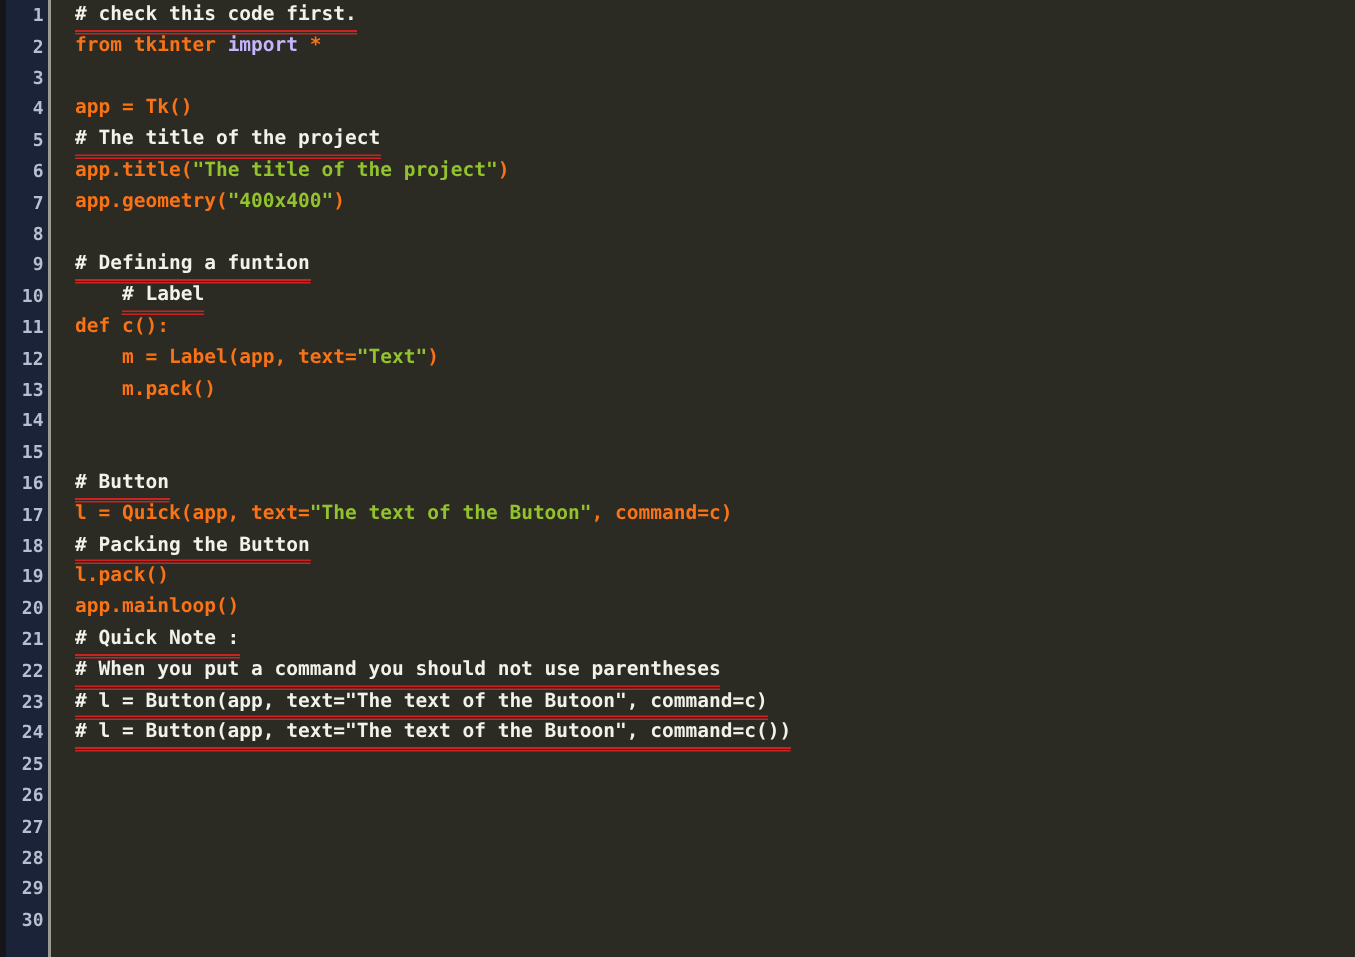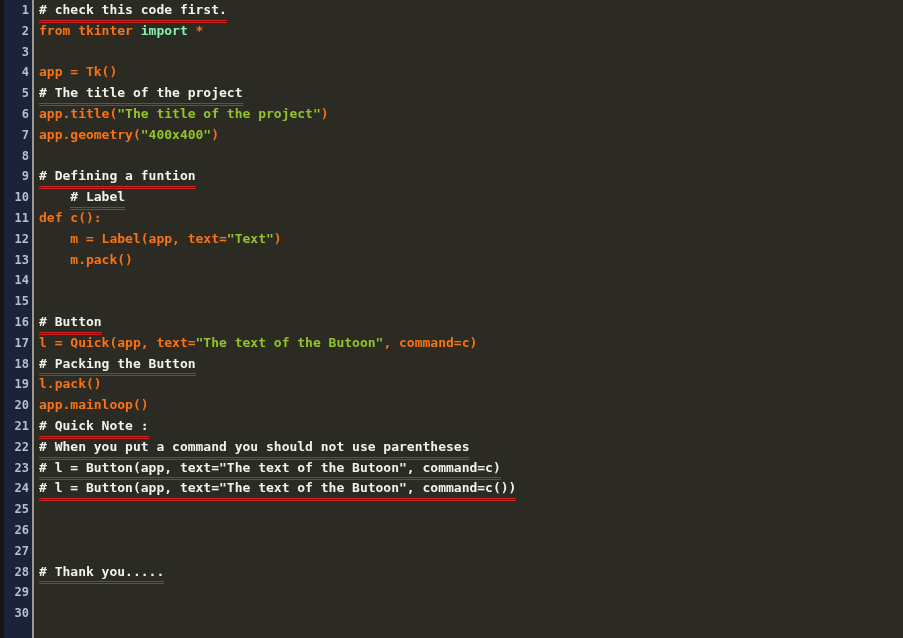--- a/index.html
+++ b/index.html
@@ -43,32 +43,32 @@
     letter-spacing: 0px;
     user-select: none;
     box-sizing: border-box;
     white-space: pre;
   }
   
   #code-area {
     flex: 1 1 auto;
     position: relative;
     background: #2b2b24;
-    padding-left: 5px;
+    padding-left: 16px;
     overflow: hidden;
   }
   .code-line {
     height: 20.8px;
     line-height: 20.8px;
     white-space: pre;
     color: #e6e6e0;
     position: relative;
   }
   .tok-plain   { color: #f97316; }
-  .tok-kw      { color: #86efac; }
+  .tok-kw      { color: #c4b5fd; }
   .tok-str     { color: #93c32c; }
   .tok-comment { color: #f2f2ec; }
   
   .underline-red {
     position: relative;
     display: inline-block;
     box-shadow: inset 0 -2px 0 -1px #cc2222;
   }
   .underline-red::after {
     content: "";
@@ -137,15 +137,14 @@
       <div class="code-line"><span class="underline-red"><span class="tok-comment"># Packing the Button</span></span></div>
       <div class="code-line"><span class="tok-plain">l.pack()</span></div>
       <div class="code-line"><span class="tok-plain">app.mainloop()</span></div>
       <div class="code-line"><span class="underline-red"><span class="tok-comment"># Quick Note :</span></span></div>
       <div class="code-line"><span class="underline-red"><span class="tok-comment"># When you put a command you should not use parentheses</span></span></div>
       <div class="code-line"><span class="underline-red"><span class="tok-comment"># l = Button(app, text="The text of the Butoon", command=c)</span></span></div>
       <div class="code-line"><span class="underline-red"><span class="tok-comment"># l = Button(app, text="The text of the Butoon", command=c())</span></span></div>
       <div class="code-line"></div>
       <div class="code-line"></div>
       <div class="code-line"></div>
-      <div class="code-line"><span class="underline-red"><span class="tok-comment"># Thank you.....</span></span></div>
     </div>
 </div>
 
 </body></html>

